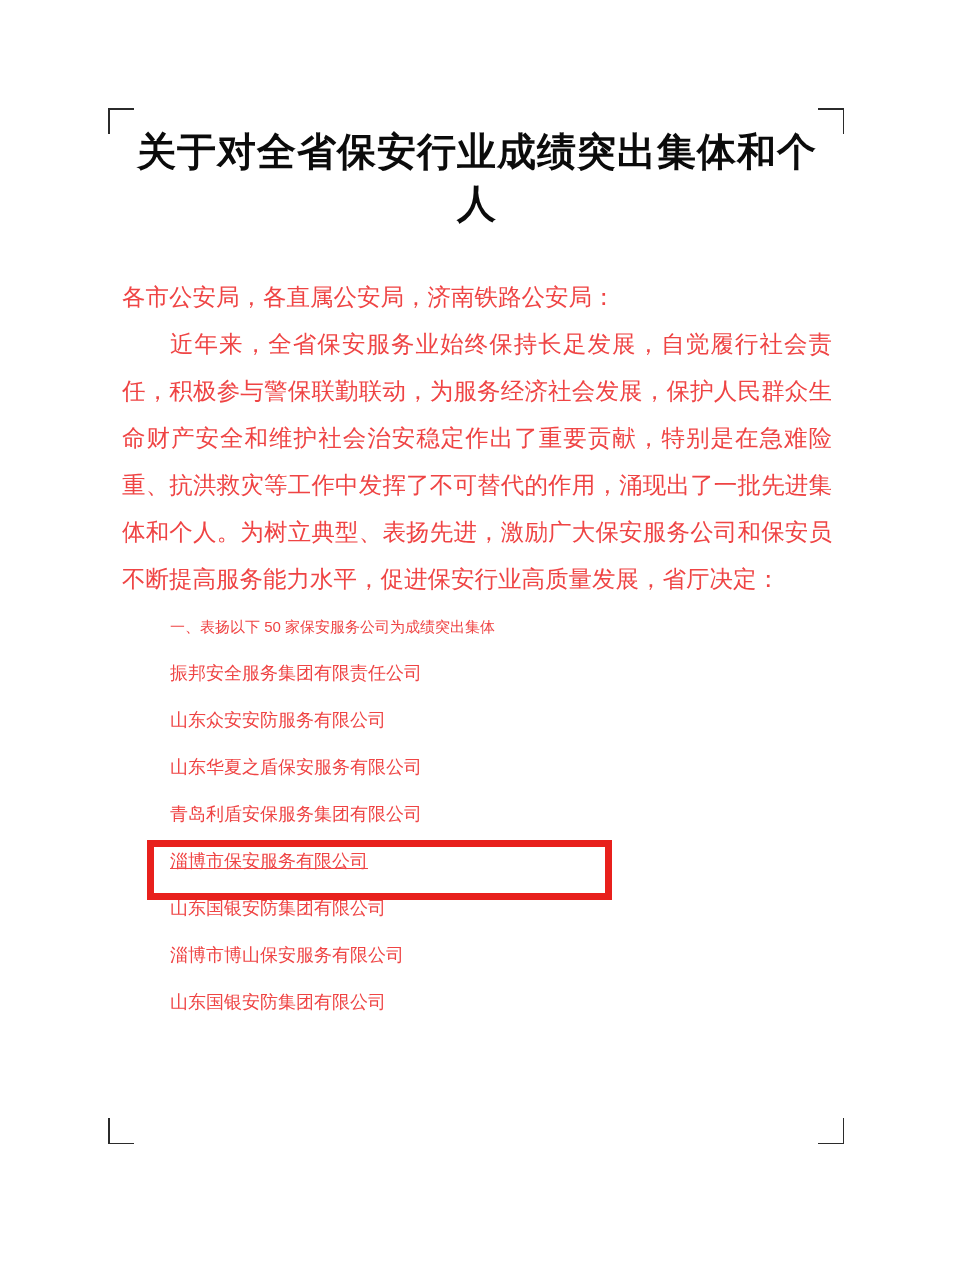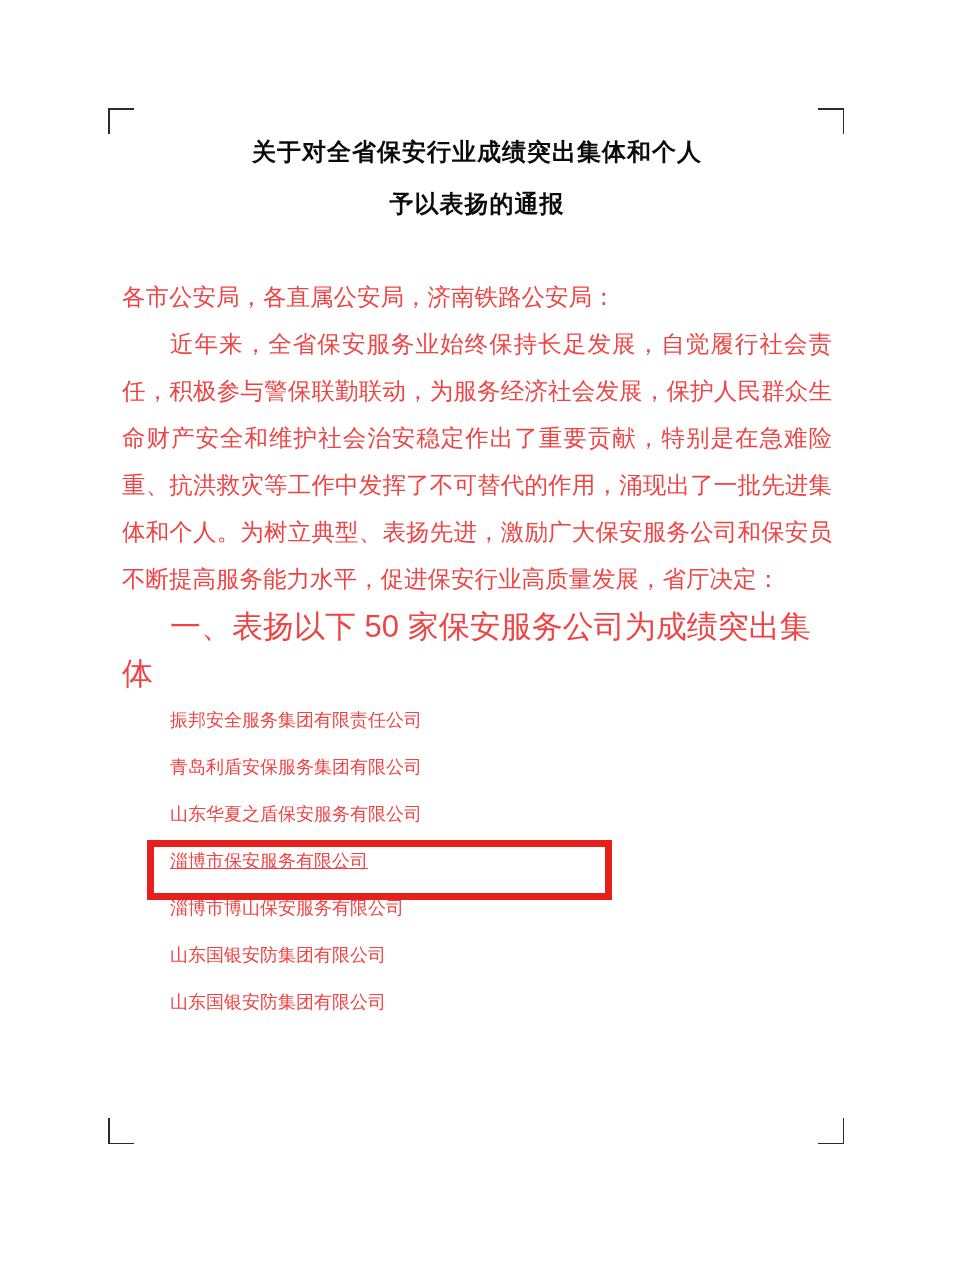--- a/index.html
+++ b/index.html
@@ -56,21 +56,21 @@
     position: absolute;
     left: 122px;
     top: 126px;
     width: 710px;
   }
 
   .doc-title {
     text-align: center;
     font-family: "Liberation Serif", "DejaVu Serif", serif;
     font-weight: bold;
-    font-size: 24px;
+    font-size: 39px;
     line-height: 52px;
     letter-spacing: 1px;
     color: #0b0b0b;
     margin: 0 0 0 0;
     padding: 0 10px;
   }
   .doc-title .line2 { display: block; }
 
   .body-text {
     margin-top: 44px;
@@ -85,21 +85,21 @@
     text-align: justify;
     text-justify: inter-ideograph;
   }
   .para.indent {
     text-indent: 48px;
   }
 
   .section-head {
     margin: 0;
     text-indent: 48px;
-    font-size: 31px;
+    font-size: 15px;
     line-height: 47px;
   }
 
   .list {
     margin: 0;
     padding: 0;
     list-style: none;
   }
   .list li {
     font-size: 18px;
@@ -132,41 +132,41 @@
 
   <div class="crop tl"></div>
   <div class="crop tr"></div>
   <div class="crop bl"></div>
   <div class="crop br"></div>
 
   <div class="content">
 
     <h1 class="doc-title">
       <span class="line1">关于对全省保安行业成绩突出集体和个人</span>
-      <span class="line2">予以表扬的通报</span>
     </h1>
 
     <div class="body-text">
 
       <p class="para">各市公安局，各直属公安局，济南铁路公安局：</p>
 
       <p class="para indent">近年来，全省保安服务业始终保持长足发展，自觉履行社会责任，积极参与警保联勤联动，为服务经济社会发展，保护人民群众生命财产安全和维护社会治安稳定作出了重要贡献，特别是在急难险重、抗洪救灾等工作中发挥了不可替代的作用，涌现出了一批先进集体和个人。为树立典型、表扬先进，激励广大保安服务公司和保安员不断提高服务能力水平，促进保安行业高质量发展，省厅决定：</p>
 
       <p class="section-head">一、表扬以下 50 家保安服务公司为成绩突出集体</p>
 
       <ul class="list">
         <li>振邦安全服务集团有限责任公司</li>
+        <li>山东众安安防服务有限公司</li>
+        <li>山东华夏之盾保安服务有限公司</li>
         <li>青岛利盾安保服务集团有限公司</li>
-        <li>山东华夏之盾保安服务有限公司</li>
         <li class="highlight-wrap" style="padding:0;list-style:none;">
           <div class="red-box"></div>
           <div class="list">
               <div class="highlight" style="padding-left:48px;">淄博市保安服务有限公司</div>
             </div>
         </li>
+        <li>山东国银安防集团有限公司</li>
         <li>淄博市博山保安服务有限公司</li>
-        <li>山东国银安防集团有限公司</li>
         <li>山东国银安防集团有限公司</li>
       </ul>
 
     </div>
   </div>
 </div>
 
 </body></html>

